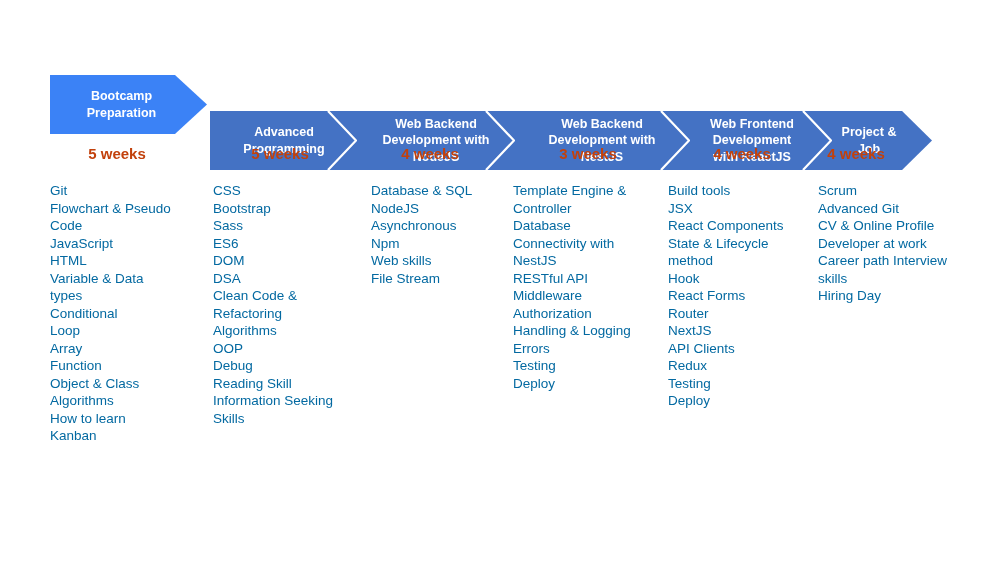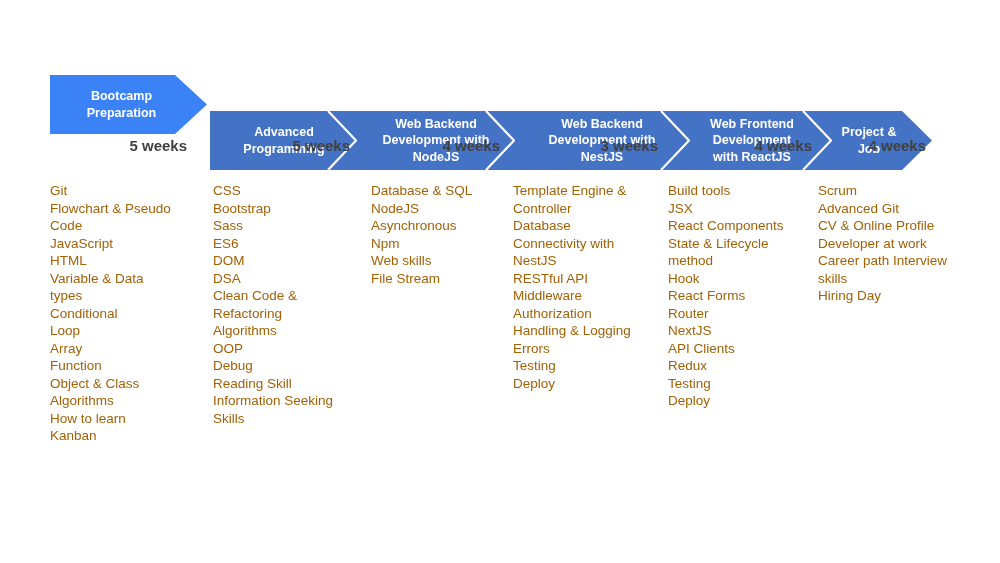--- a/index.html
+++ b/index.html
@@ -27,28 +27,28 @@
   .bsec .lbl{width:100%;}
   .sec1{left:4px;width:140px;}
   .sec2{left:150px;width:152px;}   .sec2 .lbl{width:125px;margin:0 auto;}
   .sec3{left:308px;width:168px;}   .sec3 .lbl{width:125px;margin:0 auto;}
   .sec4{left:486px;width:112px;}   .sec4 .lbl{width:98px;margin:0 auto;}
   .sec5{left:624px;width:70px;}    .sec5 .lbl{width:60px;margin:0 auto;}
   .chev{position:absolute;top:0;width:30px;height:59px;}
   .chev1{left:117px;} .chev2{left:275px;} .chev3{left:450px;} .chev4{left:592px;}
   
   .weeks{
-    position:absolute;top:137px;width:140px;height:20px;
-    font-size:15px;font-weight:bold;text-align:right;color:#404040;
+    position:absolute;top:145px;width:140px;height:20px;
+    font-size:15px;font-weight:bold;text-align:center;color:#c2410c;
   }
   .wk1{left:47px;}  .wk2{left:210px;} .wk3{left:360px;}
   .wk4{left:518px;} .wk5{left:672px;} .wk6{left:786px;}
   
   .col{
-    position:absolute;top:182px;font-size:13.5px;line-height:17.5px;color:#a16207;
+    position:absolute;top:182px;font-size:13.5px;line-height:17.5px;color:#0369a1;
   }
   .col .topic{white-space:normal;}
   .col1{left:50px;width:128px;}
   .col2{left:213px;width:148px;}
   .col3{left:371px;width:125px;}
   .col4{left:513px;width:127px;}
   .col5{left:668px;width:137px;}
   .col6{left:818px;width:152px;}
 </style>
 </head>

